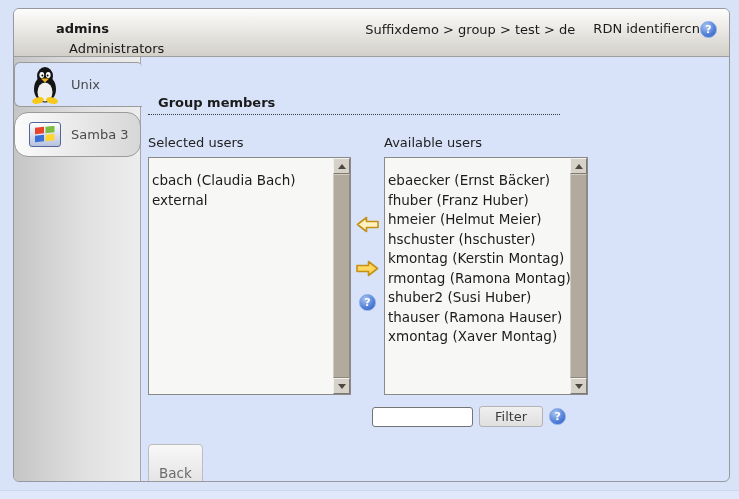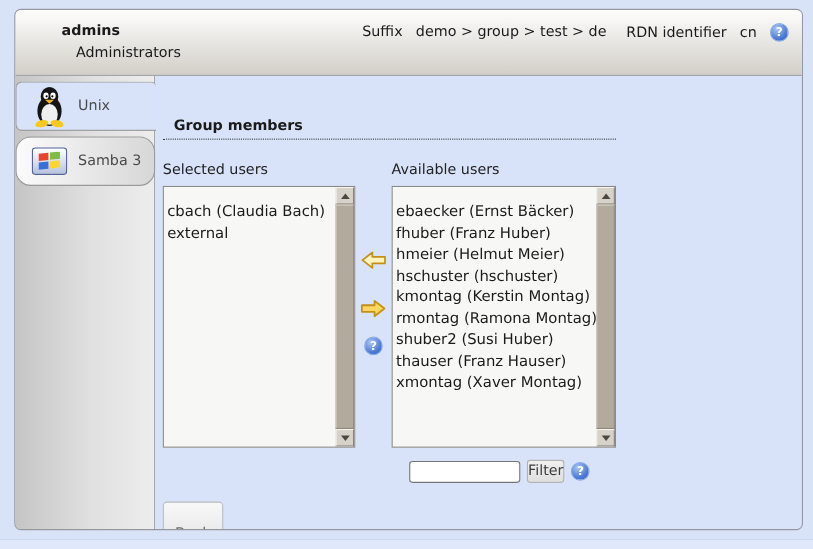--- a/index.html
+++ b/index.html
@@ -17,30 +17,30 @@
     background:#e0e9fb; border-top:1px solid #ccd8f1;
   }
   .panel {
     position:absolute; left:13px; top:8px; width:717px; height:474px;
     background:#d8e3fa;
     border:1px solid #97979f;
     border-radius:6px;
     overflow:hidden;
   }
   .panel-header {
-    height:60px;
+    height:48px;
     background:linear-gradient(#fdfdfc,#d2cfc8);
     border-bottom:1px solid #9f9f9f;
     display:flex; justify-content:space-between; align-items:flex-start;
     padding:12px 12px 0 42px;
   }
   .title-block .title { font-weight:bold; }
   .title-block .subtitle { margin:5px 0 0 13px; }
   .header-right { display:flex; align-items:center; gap:18px; white-space:nowrap; }
-  .hgroup { display:flex; align-items:flex-end; gap:12px; }
+  .hgroup { display:flex; align-items:flex-start; gap:0; }
   .help-icon {
     width:17px; height:17px; border-radius:50%;
     background:radial-gradient(circle at 35% 28%, #a9c7f3, #4d7bd6 62%, #2d5cc0);
     border:1px solid #86a9e6;
     color:#fff; font-weight:bold; font-size:11px;
     display:inline-flex; align-items:center; justify-content:center;
     flex:0 0 auto; cursor:pointer;
   }
   .panel-body { position:relative; height:425px; }
   .sidebar {
@@ -75,21 +75,21 @@
     display:flex; align-items:center; justify-content:center;
   }
   .content { margin-left:118px; padding:38px 0 0 16px; height:100%; }
   .section-heading {
     width:412px;
     border-bottom:1px dotted #3a3a3a;
     padding:0 0 4px 10px;
     font-weight:bold;
   }
   .columns { display:flex; margin-top:20px; }
-  .col-selected { width:175px; }
+  .col-selected { width:203px; }
   .col-mid { width:33px; display:flex; flex-direction:column; align-items:center; }
   .col-available { width:204px; }
   .list-label { display:block; margin-bottom:7px; color:#222; }
   .listbox {
     height:238px; background:#f7f7f6;
     border:1px solid #8a8a8a;
     display:flex; overflow:hidden;
   }
   .list-items {
     flex:1; overflow:hidden; padding:13px 0 0 3px;
@@ -115,21 +115,21 @@
   .mid-arrow-left { margin-top:81px; }
   .mid-arrow-right { margin-top:27px; }
   .mid-help { margin-top:17px; }
   .filter-row { display:flex; align-items:center; gap:6px; margin:11px 0 0 224px; }
   .filter-input {
     width:101px; height:20px;
     border:1px solid #757575; border-radius:3px;
     background:#fff; font-family:inherit; font-size:13px; padding:0 3px;
   }
   .filter-btn {
-    height:21px; padding:0 0;
+    height:21px; padding:0 15px;
     background:linear-gradient(#f0f0f0,#dfdfdf);
     border:1px solid #b3b3b3; border-radius:3px;
     color:#3c3c3c; font-family:inherit; font-size:13px; cursor:pointer;
   }
   .back-btn {
     display:inline-block; margin-top:17px; padding:20px 10px 3px;
     background:linear-gradient(#f8f8f8,#e3e3e3);
     border:1px solid #bdbdbd; border-radius:4px;
     color:#6b6b6b; font-size:13.5px; cursor:pointer;
   }
@@ -237,21 +237,21 @@
           <span class="list-label">Available users</span>
           <div class="listbox">
             <div class="list-items">
                 <div class="list-item">ebaecker (Ernst Bäcker)</div>
                 <div class="list-item">fhuber (Franz Huber)</div>
                 <div class="list-item">hmeier (Helmut Meier)</div>
                 <div class="list-item">hschuster (hschuster)</div>
                 <div class="list-item">kmontag (Kerstin Montag)</div>
                 <div class="list-item">rmontag (Ramona Montag)</div>
                 <div class="list-item">shuber2 (Susi Huber)</div>
-                <div class="list-item">thauser (Franz Hauser)</div>
+                <div class="list-item">thauser (Ramona Hauser)</div>
                 <div class="list-item">xmontag (Xaver Montag)</div>
               </div>
             <div class="scrollbar">
               <div class="sb-btn">
                   <span class="tri-up"></span>
                 </div>
               <div class="sb-thumb"></div>
               <div class="sb-btn">
                   <span class="tri-down"></span>
                 </div>

